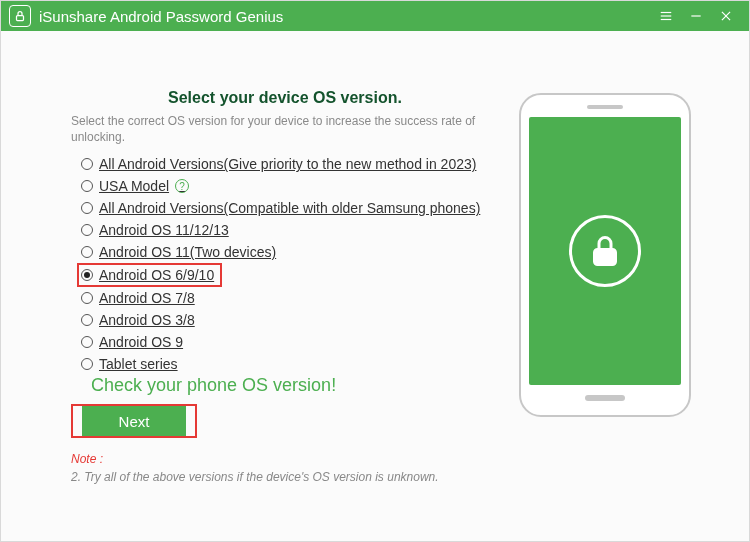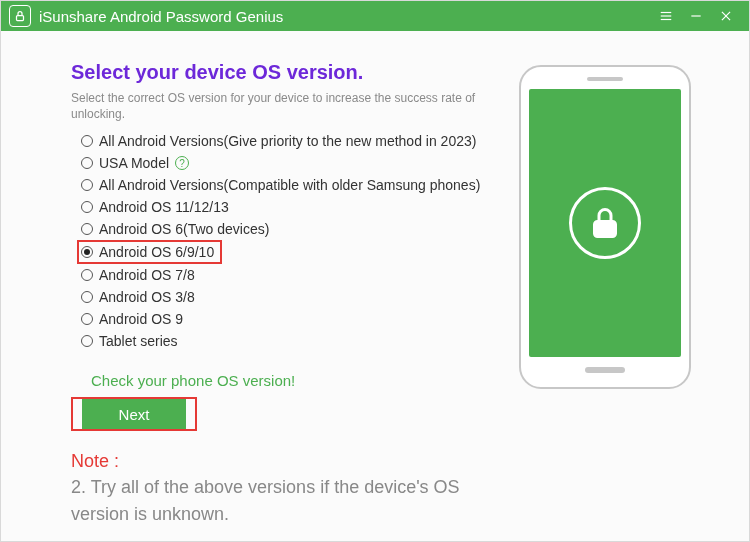--- a/index.html
+++ b/index.html
@@ -1,19 +1,19 @@
 <!DOCTYPE html>
 <html><head>
 <meta charset="utf-8">
 <style>
   * { box-sizing: border-box; margin: 0; padding: 0; }
   html, body { width: 750px; height: 542px; font-family: "Segoe UI", Arial, sans-serif; }
   .window {
     width: 750px; height: 542px; border: 1px solid #d9d9d9; background: #fbfbfb;
-    display: flex; flex-direction: column;
+    display: flex; flex-direction: column; gap: 28px;
   }
   
   .titlebar {
     height: 36px; background: #4caf50; display: flex; align-items: center;
     padding: 0 8px; color: #fff;
   }
   .app-icon {
     width: 22px; height: 22px; border: 1.5px solid #fff; border-radius: 4px;
     display: flex; align-items: center; justify-content: center; margin-right: 8px;
     font-size: 12px;
@@ -22,51 +22,51 @@
   .titlebar-spacer { flex: 1; }
   .titlebar-btn {
     width: 30px; height: 30px; display: flex; align-items: center; justify-content: center;
     cursor: pointer; font-size: 16px; color: #fff;
   }
   
   .content {
     flex: 1; display: flex; padding: 30px 40px 10px 70px; position: relative;
   }
   .left-col { flex: 1; padding-right: 20px; }
-  .heading { font-size: 20px; font-weight: 700; color: #6d28d9; margin-bottom: 6px; }
+  .heading { font-size: 16px; font-weight: 700; color: #14532d; margin-bottom: 6px; text-align: center; }
   .subheading { font-size: 12px; color: #8a8a8a; line-height: 1.35; margin-bottom: 8px; max-width: 420px; }
   .options { margin-left: 10px; }
   .option-row {
     display: flex; align-items: center; height: 22px; cursor: pointer;
-    font-size: 14px; color: #333;
+    font-size: 14px; color: #333; text-decoration: underline;
   }
   .radio {
     width: 12px; height: 12px; border: 1.3px solid #555; border-radius: 50%;
     margin-right: 6px; display: inline-flex; align-items: center; justify-content: center;
   }
   .radio-dot { width: 6px; height: 6px; background: #222; border-radius: 50%; display: none; }
   .option-row.selected .radio-dot { display: block; }
   .help-icon {
     width: 14px; height: 14px; border: 1.2px solid #4caf50; border-radius: 50%;
     color: #4caf50; font-size: 10px; display: inline-flex; align-items: center;
     justify-content: center; margin-left: 6px; cursor: pointer;
   }
   .highlight-row { border: 2px solid #e53935; padding: 0 6px 0 2px; margin-left: -4px; width: fit-content; height:24px; }
   .check-link {
-    color: #4caf50; font-size: 15px; margin-left: 20px; margin-top: 20px; cursor: pointer;
+    color: #4caf50; font-size: 18px; margin-left: 20px; margin-top: 0; cursor: pointer;
   }
   .next-wrap {
     border: 2.5px solid #e53935; width: 126px; height: 34px; margin-top: 8px;
     display: flex; align-items: center; justify-content: center;
   }
   .next-btn {
     width: 104px; height: 30px; background: #4caf50; color: #fff; border: none;
     font-size: 15px; cursor: pointer;
   }
-  .note-block { margin-top: 20px; font-size: 18px; }
+  .note-block { margin-top: 14px; font-size: 12px; font-style: italic; }
   .note-label { color: #e53935; margin-bottom: 2px; }
   .note-line { color: #888; line-height: 1.5; }
   
   .right-col { width: 190px; display: flex; align-items: flex-start; padding-top: 4px; }
   .phone {
     width: 172px; height: 324px; border: 2px solid #c7c7c7; border-radius: 22px;
     display: flex; flex-direction: column; align-items: center; padding: 10px 8px 14px;
     background: #fff;
   }
   .earpiece { width: 36px; height: 4px; background: #c7c7c7; border-radius: 2px; margin-bottom: 8px; }
@@ -141,21 +141,21 @@
           <div class="option-row">
             <span class="radio"></span>
             <span>All Android Versions(Compatible with older Samsung phones)</span>
           </div>
           <div class="option-row">
             <span class="radio"></span>
             <span>Android OS 11/12/13</span>
           </div>
           <div class="option-row">
             <span class="radio"></span>
-            <span>Android OS 6(Two devices)</span>
+            <span>Android OS 11(Two devices)</span>
           </div>
           <div class="option-row selected highlight-row">
             <span class="radio">
               <span class="radio-dot"></span>
             </span>
             <span>Android OS 6/9/10</span>
           </div>
           <div class="option-row">
             <span class="radio"></span>
             <span>Android OS 7/8</span>

